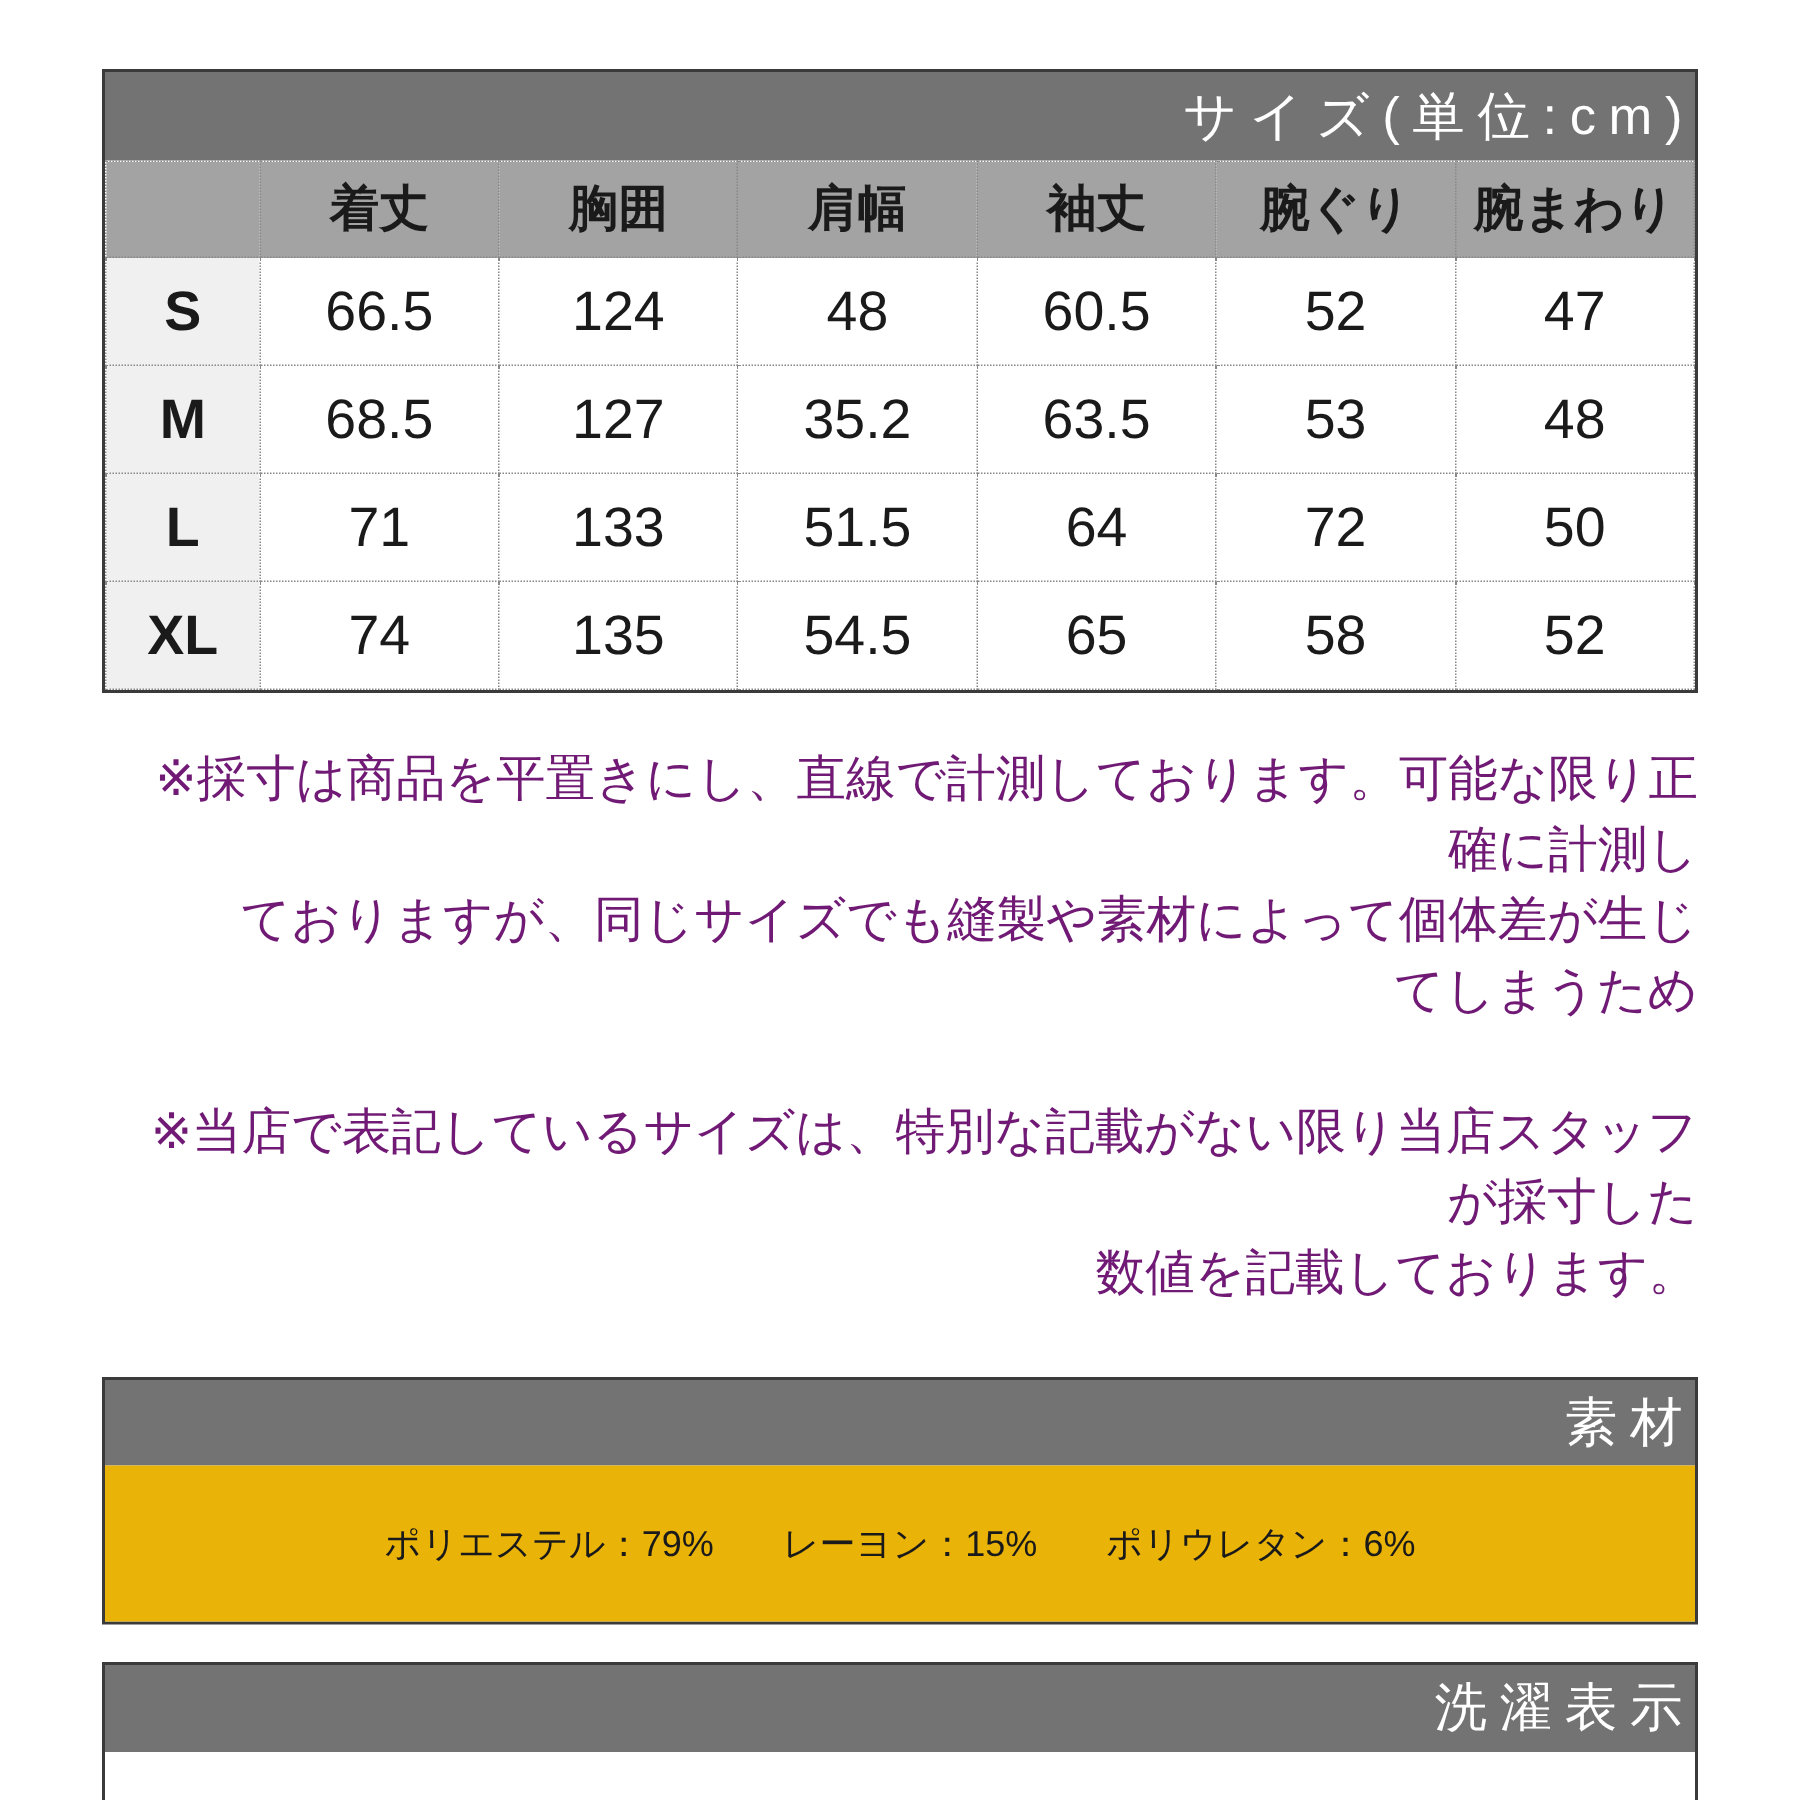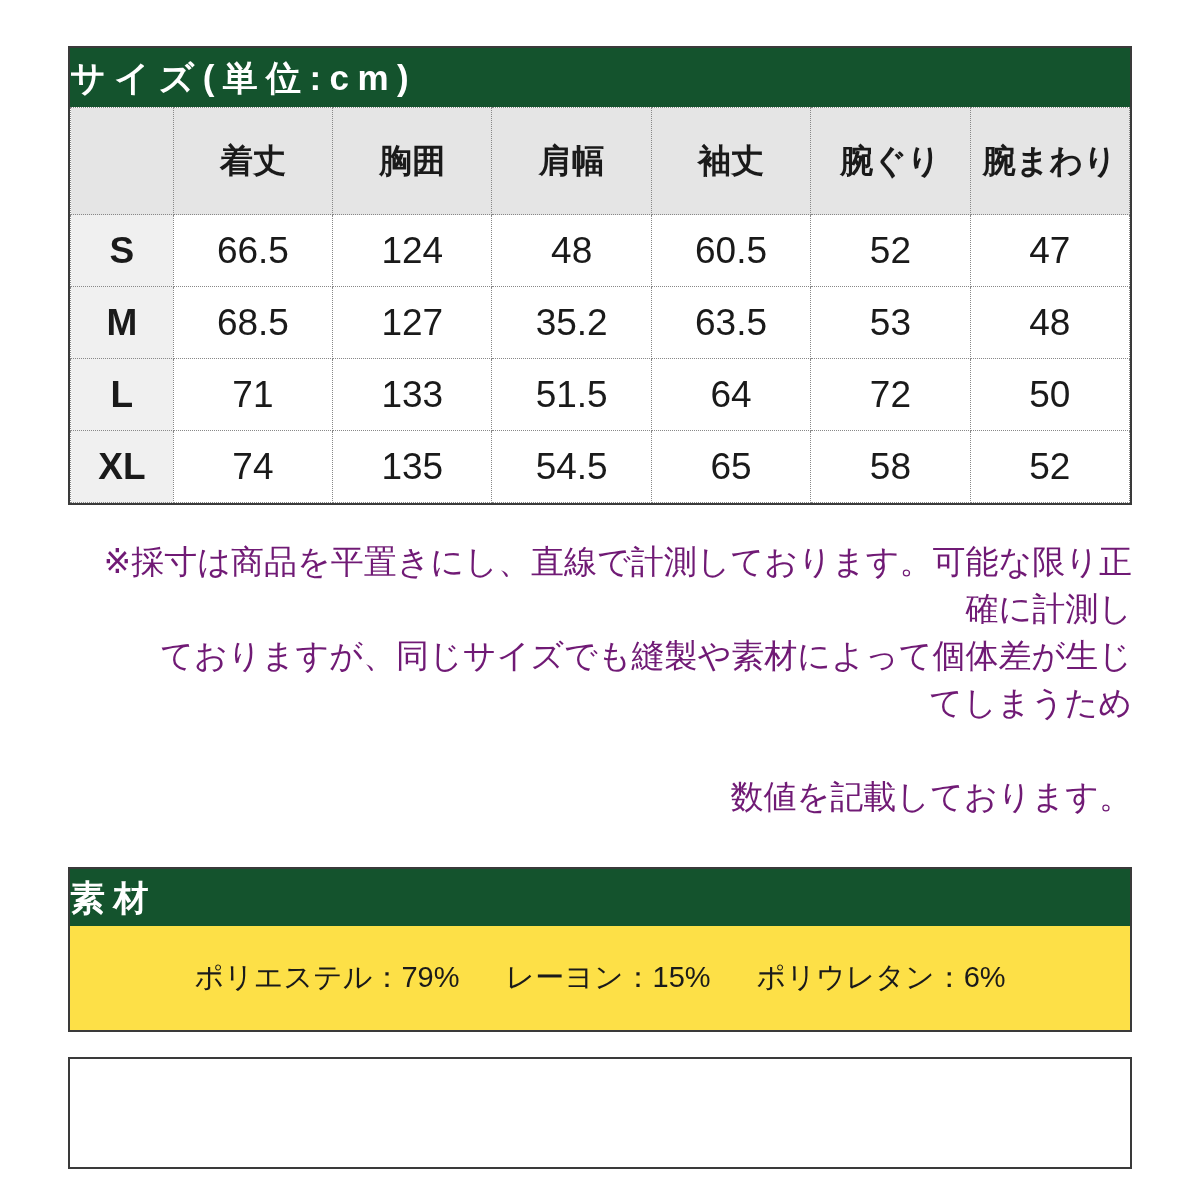--- a/index.html
+++ b/index.html
@@ -6,54 +6,54 @@
   html,body { background:#ffffff; }
   .canvas {
     width:1200px; height:1200px; background:#ffffff;
     font-family:"Liberation Sans","DejaVu Sans",sans-serif;
     color:#1a1a1a; overflow:hidden;
   }
   .page { padding:46px 68px 0 68px; }
 
   
   .band {
-    background:#14532d; color:#ffffff; text-align:left;
-    font-weight:bold; font-size:35px; letter-spacing:0.24em;
+    background:#737373; color:#ffffff; text-align:right;
+    font-weight:normal; font-size:35px; letter-spacing:0.24em;
     height:59px; line-height:59px;
   }
 
   
   .size-box { border:2px solid #3a3a3a; }
   table.size-table {
     width:100%; border-collapse:collapse; table-layout:fixed;
     font-size:37px;
   }
   table.size-table col.c-size { width:9.7%; }
   table.size-table th, table.size-table td {
     border:1px dotted #888; text-align:center; vertical-align:middle;
   }
   table.size-table thead th {
-    background:#e5e5e5; font-weight:bold; font-size:33px; height:107px;
+    background:#a3a3a3; font-weight:bold; font-size:33px; height:64px;
   }
   table.size-table tbody th {
     background:#f0f0f0; font-weight:bold; font-size:37px; height:72px;
   }
   table.size-table tbody td { background:#ffffff; font-weight:normal; }
 
   
   .notes { padding:33px 0 0 30px; font-size:33px; line-height:47px; color:#701a75;text-align:right; }
   .note { margin-bottom:47px; }
   .note .cont { padding-left:29px; }
 
   
   .material-box { border:2px solid #3a3a3a; margin-top:2px; }
   .material-box .band { height:57px; line-height:57px; }
   .material-content {
     height:104px; display:flex; align-items:center; justify-content:center;
-    gap:46px; font-size:29px; background:#fde047;
+    gap:46px; font-size:24px; background:#eab308;
   }
 
   
   .washing-box { border:2px solid #3a3a3a; margin-top:25px; }
   .washing-box .band { height:58px; line-height:58px; }
   .symbols {
     height:108px; display:flex; align-items:center; justify-content:center;
     gap:26px; background:#fff;
   }
 </style>
@@ -126,34 +126,36 @@
         </tbody>
       </table>
     </div>
 
     <div class="notes">
       <div class="note">
         <div>※採寸は商品を平置きにし、直線で計測しております。可能な限り正確に計測し</div>
         <div class="cont">ておりますが、同じサイズでも縫製や素材によって個体差が生じてしまうため</div>
       </div>
       <div class="note">
+        <div>※当店で表記しているサイズは、特別な記載がない限り当店スタッフが採寸した</div>
         <div class="cont">数値を記載しております。</div>
       </div>
     </div>
 
     <div class="material-box">
       <div class="band">素材</div>
       <div class="material-content">
         <span>ポリエステル：79%</span>
         <span>レーヨン：15%</span>
         <span>ポリウレタン：6%</span>
       </div>
     </div>
 
     <div class="washing-box">
+      <div class="band">洗濯表示</div>
       <div class="symbols">
 
         
 
         
 
         
 
         
 

